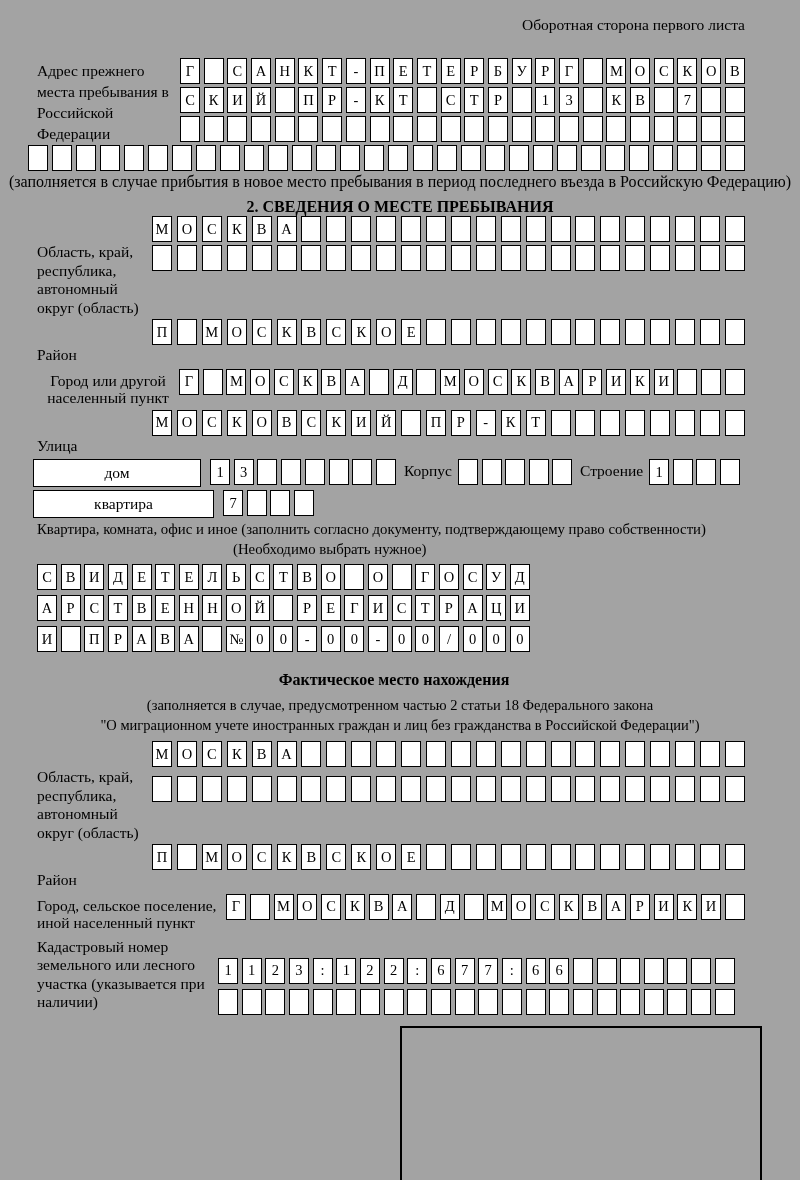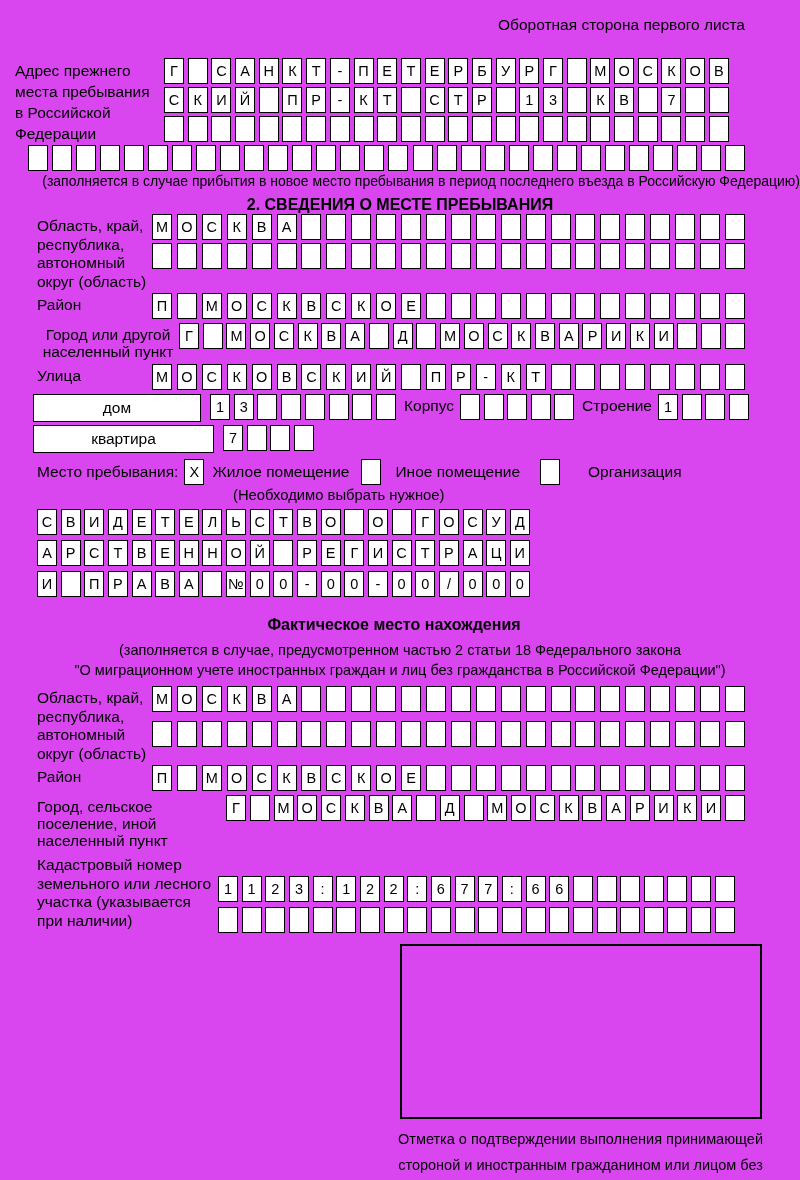--- a/index.html
+++ b/index.html
@@ -1,43 +1,43 @@
 <!DOCTYPE html>
 <html><head>
 <meta charset="utf-8">
 <style>
   html,body{margin:0;padding:0;background:#fff;}
   .page{
-    position:relative;width:800px;height:1180px;background:#d946ef;color:#000;
-    font-family:Liberation Sans, sans-serif;font-size:15.5px;overflow:hidden;
+    position:relative;width:800px;height:1180px;background:#a3a3a3;color:#000;
+    font-family:Liberation Serif, serif;font-size:15.5px;overflow:hidden;
   }
   .hdr{ text-align:right; padding:16px 55px 0 0; font-size:15.5px;}
 
   
   .boxes{display:flex;justify-content:space-between;}
   .cell{
     box-sizing:border-box;flex:none;width:20px;height:26px;border:1.5px solid #000;
     display:flex;align-items:center;justify-content:center;
     font-size:14.5px;line-height:1;background:#fff;
   }
   .rowgap{margin-bottom:3px;}
 
   
   .frow{display:flex;margin-left:37px;margin-bottom:4px;}
   .flabel{flex:none;line-height:18.5px;padding-top:3px;}
-  .w115{width:115px;} .w142{width:142px;} .w189{width:189px;} .w181{width:181px;} .w215{width:215px;}
+  .w115{width:115px;margin-top:24px;} .w142{width:142px;} .w189{width:189px;} .w181{width:181px;} .w215{width:215px;}
   .bcol{display:flex;flex-direction:column;}
 
-  .addr{display:flex;margin:24px 0 0 15px;gap:6px;}
+  .addr{display:flex;margin:24px 0 0 37px;}
   .addr .flabel{width:143px;line-height:21px;padding-top:2px;}
   .bw565{width:565px;} .bw593{width:593px;} .bw566{width:566px;} .bw493{width:493px;}
   .bw517{width:517px;} .bw519{width:519px;}
   .fullrow{margin:0 0 2px 28px;width:717px;}
 
-  .note{ text-align:right;font-size:14px;margin:1px 0 0 0;}
+  .note{ text-align:center;font-size:16px;margin:1px 0 0 0;}
   .note-left{font-size:14.8px;margin:0 0 3px 37px;}
   .sect-title{text-align:center;font-weight:bold;font-size:16px;margin:7px 0 0 0;}
 
   
   .domrow{display:flex;align-items:flex-start;margin:2px 0 3px 33px;}
   .widebox{box-sizing:border-box;border:1.6px solid #000;height:28px;display:flex;
            align-items:center;justify-content:center;font-size:15.5px;background:#fff;flex:none;}
   .wb168{width:168px;} .wb205{width:181px;}
   .inl{padding:3px 6px 0 8px;flex:none;}
   .bw186{width:186px;margin-left:9px;} .bw114{width:114px;} .bw91{width:91px;}
@@ -365,30 +365,22 @@
 
   <div class="domrow">
     <div class="widebox wb205">квартира</div>
     <div class="boxes bw91" style="margin-left:9px;">
         <span class="cell">7</span>
         <span class="cell"></span>
         <span class="cell"></span>
         <span class="cell"></span>
       </div>
   </div>
-
-  <div class="mesto">
-    <span>Место пребывания:</span>
-    <span class="cell gap6">X</span>
-    <span class="gap8">Жилое помещение</span>
-    <span class="cell gap12"></span>
-    <span class="gap14">Иное помещение</span>
-    <span class="cell gap20"></span>
-    <span class="gap28">Организация</span>
-  </div>
+  <div class="note-left">Квартира, комната, офис и иное (заполнить согласно документу, подтверждающему право собственности)</div>
+
   <div class="mesto-note">(Необходимо выбрать нужное)</div>
 
   <div class="docblk">
     <div class="bcol">
       <div class="boxes bw493 rowgap">
           <span class="cell">С</span>
           <span class="cell">В</span>
           <span class="cell">И</span>
           <span class="cell">Д</span>
           <span class="cell">Е</span>

